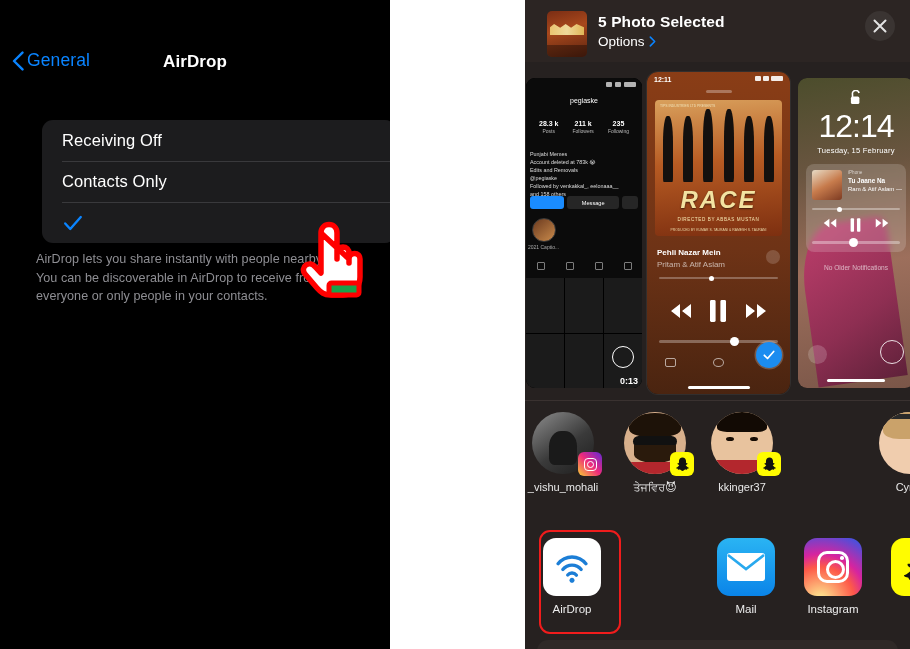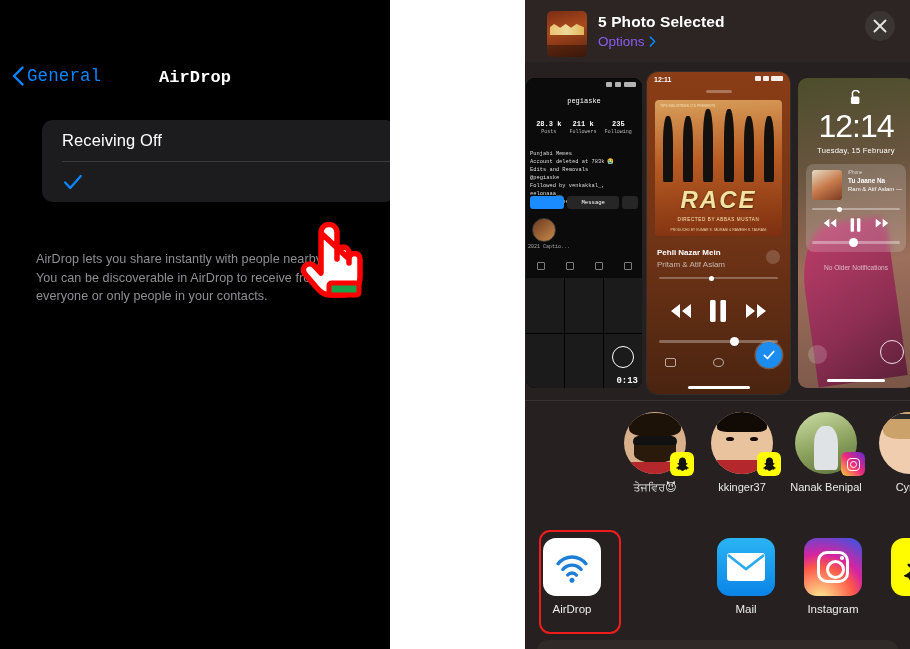--- a/index.html
+++ b/index.html
@@ -39,21 +39,21 @@
     width:2px; height:5px; background:#8d8d8d; border-radius:0 1px 1px 0;
   }
   .batt-fill {
     position:absolute; left:1px; top:1px; bottom:1px; width:6px;
     background:#f02e22; border-radius:2px;
   }
   .batt-bolt {
     position:absolute; left:7px; top:-1px; width:13px; height:15px;
   }
 
-  .navbar { position:absolute; left:0; top:58px; width:390px; height:46px;font-family:Liberation Mono, monospace; }
+  .navbar { position:absolute; left:0; top:42px; width:390px; height:46px; }
   .nav-back {
     position:absolute; left:12px; top:8px; display:flex; align-items:center;
     gap:3px; color:#0a84ff; cursor:pointer;
   }
   .nav-back .chev { width: 12px; height: 20px; display:block; }
   .nav-back .lbl { font-size: 17.5px; letter-spacing: .1px; }
   .nav-title {
     position:absolute; left:0; top:10px; width:390px; text-align:center;
     color:#fff; font-size:17px; font-weight:bold; letter-spacing:.1px;
   }
@@ -104,41 +104,41 @@
   .sheet-thumb .tb {
     position:absolute; left:0; right:0; bottom:0; height:12px;
     background:rgba(0,0,0,.35);
   }
   .sheet-title {
     position:absolute; left:73px; top:13px; color:#fff;
     font-size:15.5px; font-weight:bold; letter-spacing:.1px;
   }
   .sheet-options {
     position:absolute; left:73px; top:34px; display:flex; align-items:center;
-    gap:4px; color:#8b5cf6; font-size:13.5px; cursor:pointer;
+    gap:4px; color:#ffffff; font-size:13.5px; cursor:pointer;
   }
   .sheet-options .chev-r { width:7px; height:11px; display:block; }
   .close-btn {
     position:absolute; left:865px; top:11px; width:30px; height:30px;
     border-radius:50%; background:#3a3432; display:flex;
     align-items:center; justify-content:center; cursor:pointer;
   }
   .close-btn svg { width:14px; height:14px; }
 
   
   .photo-strip { position:absolute; left:0; top:72px; width:385px; height:322px; }
   .photo {
     position:absolute; top:6px; width:116px; height:310px;
     border-radius:9px; overflow:hidden; background:#111;
   }
   .photo.sel {
     top:0; height:322px; width:143px; border-radius:11px;
     box-shadow:0 0 0 1px rgba(255,255,255,.06);
   }
-  .p1 { left:1px;font-family:Liberation Mono, monospace; }
+  .p1 { left:1px; }
   .p2 { left:122px; }
   .p3 { left:273px; }
 
   
   .ig { position:absolute; inset:0; background:#000; }
   .ig-top { position:absolute; left:0; top:0; right:0; height:200px; background:#0b0b0b; }
   .ig-sb { position:absolute; right:6px; top:4px; display:flex; gap:3px; align-items:center; opacity:.8; }
   .ig-sb i { display:block; width:6px; height:5px; background:#ddd; border-radius:1px; }
   .ig-user { position:absolute; left:0; right:0; top:19px; text-align:center; color:#fff; font-size:7px; }
   .ig-stats { position:absolute; left:6px; right:6px; top:42px; display:flex; justify-content:space-around; color:#fff; }
@@ -348,20 +348,23 @@
       <span class="lbl">General</span>
     </div>
     <div class="nav-title">AirDrop</div>
   </div>
 
   <div class="opt-card">
     <div class="opt-row">
       <span class="opt-label">Receiving Off</span>
     </div>
     <div class="opt-row">
+      <span class="opt-label">Contacts Only</span>
+    </div>
+    <div class="opt-row">
       <svg class="opt-check" viewBox="0 0 24 24">
         <path d="M3.5 12.5 9 18.5 20.5 5.5" fill="none" stroke="#0a84ff" stroke-width="2.6" stroke-linecap="round" stroke-linejoin="round"></path>
       </svg>
     </div>
   </div>
 
   <div class="footer-note">AirDrop lets you share instantly with people nearby. You can be discoverable in AirDrop to receive from everyone or only people in your contacts.</div>
 
   <svg id="hand-cursor" viewBox="0 0 70 85">
     <path d="M25 14c0-5 3.5-8.5 8-8.5s8 3.5 8 8.5v26M41 34c0-3.5 2.6-6 6-6s6 2.5 6 6v10M53 40c0-3.2 2.6-5.6 5.6-5.6S64 36.8 64 40v18c0 10-6.5 18-17 18H34c-6 0-9-2.5-13-7L9 55c-2.5-3-2-7 1-9 3-2 6.6-1.2 9 1.6l6 6.4V14z" fill="#ffffff" stroke="#ff0000" stroke-width="5.5" stroke-linejoin="round" stroke-linecap="round"></path>
@@ -557,20 +560,29 @@
         <div class="ls-cam"></div>
         <div class="ls-home"></div>
       </div>
     </div>
   </div>
 
   <div class="strip-sep"></div>
 
   <div class="contacts">
 
+    <div class="contact" style="left:-1px">
+      <div class="avatar">
+        <div class="av-photo1"></div>
+      </div>
+      <div class="badge ig" style="left:54px;top:40px">
+          <i></i>
+        </div>
+      <div class="cname">_vishu_mohali</div>
+    </div>
 
     <div class="contact" style="left:91px">
       <div class="avatar">
         <div class="av-bitmoji1">
             <div class="hair"></div>
             <div class="glass"></div>
             <div class="beard"></div>
             <div class="shirt"></div>
           </div>
       </div>
@@ -591,29 +603,20 @@
           </div>
       </div>
       <div class="badge sc" style="left:54px;top:40px">
         <svg viewBox="0 0 24 24">
             <path fill="#111" d="M12 2c3 0 5 2.2 5 5.2 0 1.4-.2 2.4.3 2.8.4.3 1.2-.1 1.6.2.5.4.1 1.3-.8 1.8-.8.5-1.5.6-1.4 1.1.2.9 2.3 3 4.1 3.4.5.1.5.6 0 .9-.7.4-1.9.5-2.2.8-.2.3-.1 1-.6 1.1-.6.2-1.8-.3-2.9 0-1 .3-1.9 1.7-3.1 1.7s-2.1-1.4-3.1-1.7c-1.1-.3-2.3.2-2.9 0-.5-.1-.4-.8-.6-1.1-.3-.3-1.5-.4-2.2-.8-.5-.3-.5-.8 0-.9 1.8-.4 3.9-2.5 4.1-3.4.1-.5-.6-.6-1.4-1.1-.9-.5-1.3-1.4-.8-1.8.4-.3 1.2.1 1.6-.2.5-.4.3-1.4.3-2.8C7 4.2 9 2 12 2z"></path>
           </svg>
       </div>
       <div class="cname">kkinger37</div>
     </div>
 
-    <div class="contact" style="left:262px">
-      <div class="avatar">
-        <div class="av-photo2"></div>
-      </div>
-      <div class="badge ig" style="left:54px;top:40px">
-          <i></i>
-        </div>
-      <div class="cname">Nanak Benipal</div>
-    </div>
 
     <div class="contact" style="left:346px">
       <div class="avatar">
         <div class="av-bitmoji3">
             <div class="hair"></div>
             <div class="band"></div>
           </div>
       </div>
       <div class="cname">Cynth</div>
     </div>

